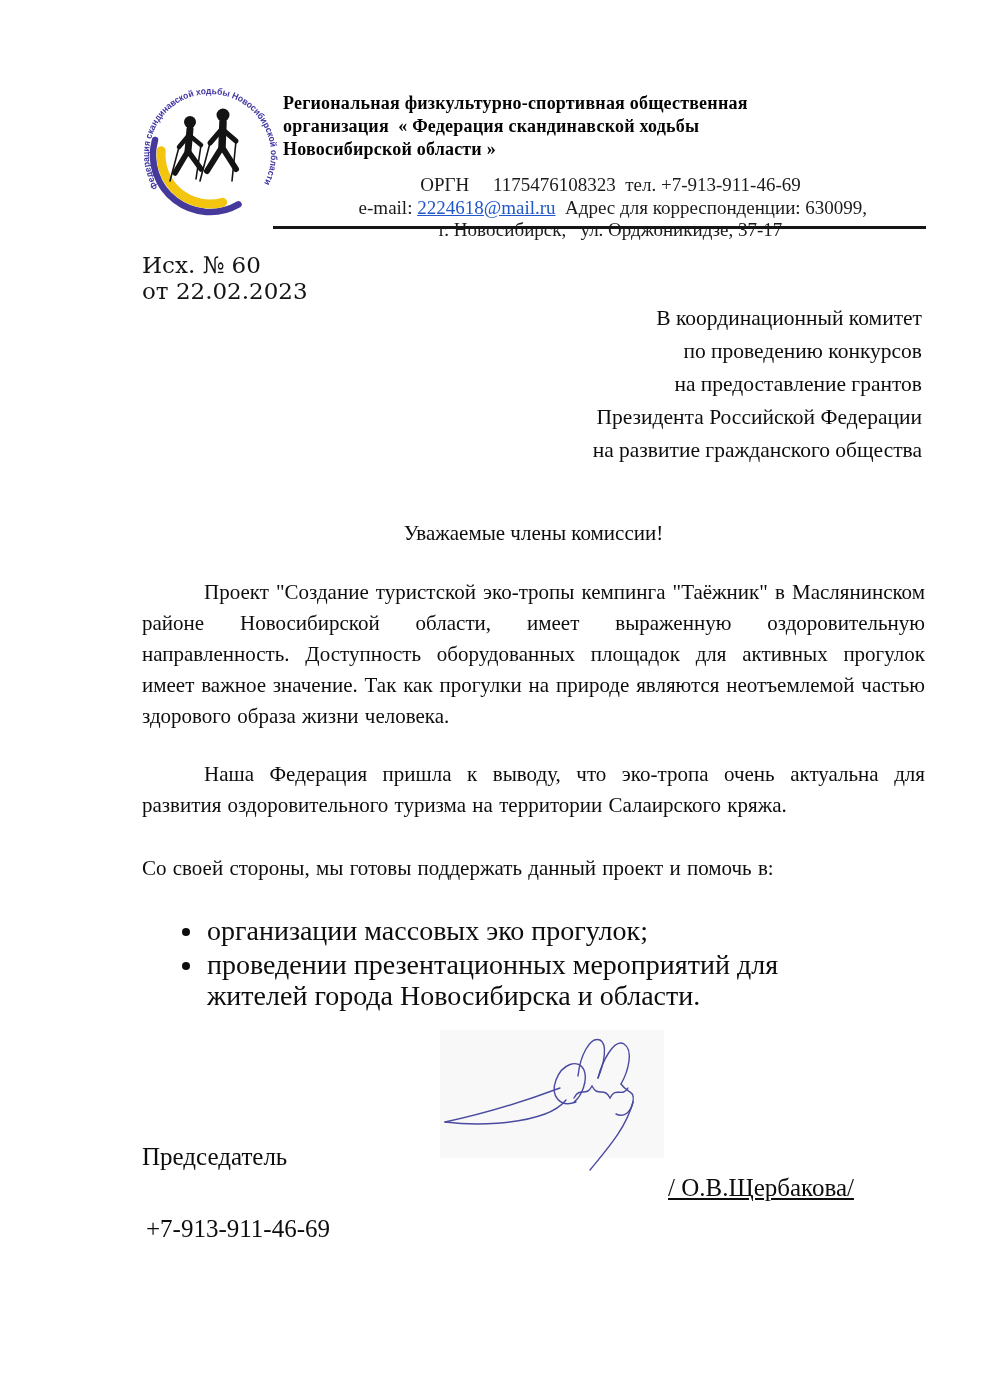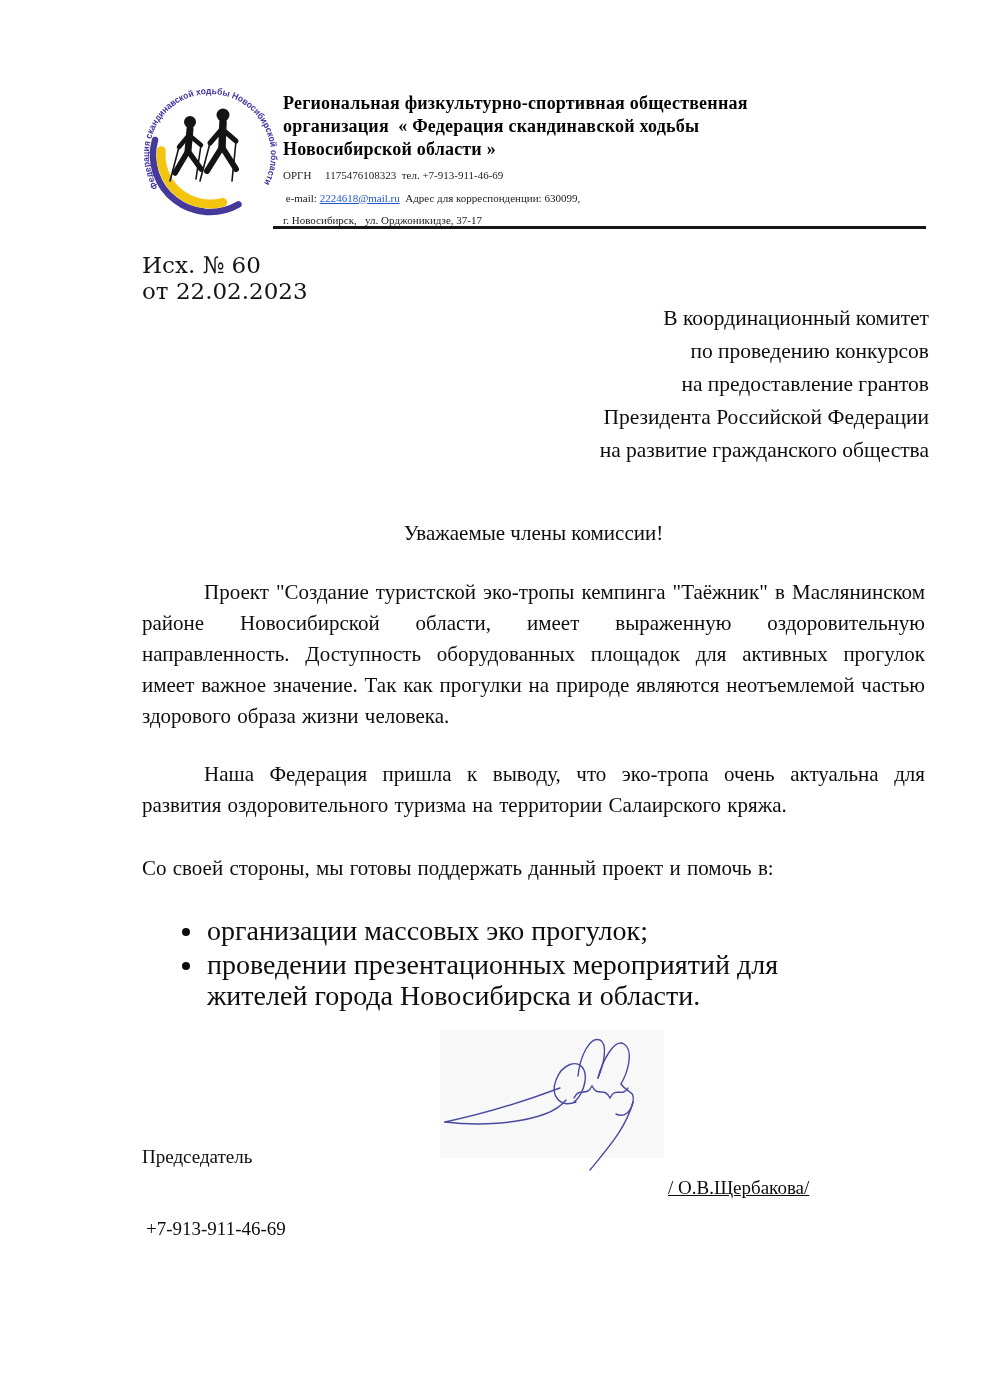--- a/index.html
+++ b/index.html
@@ -13,47 +13,47 @@
     overflow:hidden;
   }
   .abs{position:absolute;}
   
   .logo{left:137px;top:75px;width:150px;height:162px;}
   .header-text{left:283px;top:92px;width:655px;font-family:Liberation Serif, serif;}
   .org-name div{
     font-weight:bold;font-size:18px;line-height:23px;
     white-space:pre;letter-spacing:.2px;color:#050505;
   }
-  .contact{margin-top:3px;font-size:11px;line-height:22.5px;color:#1b1b1b;}
+  .contact{margin-top:13px;font-size:19px;line-height:22.5px;color:#1b1b1b;text-align:center;}
   .contact .line{white-space:pre;}
   .email-link{color:#2057c9;text-decoration:underline;}
   .rule{left:273px;top:226px;width:653px;height:3px;background:#161616;}
   
   .ref{left:142px;top:252px;font-family:"DejaVu Serif", serif;
        font-size:23px;line-height:26px;color:#141414;}
   
-  .recipient{right:62px;top:302px;text-align:right;
+  .recipient{right:69px;top:302px;text-align:right;
              font-size:21.5px;line-height:33px;color:#0d0d0d;}
   
   .salutation{left:142px;top:521px;width:783px;text-align:center;
               font-size:21px;color:#0d0d0d;}
   .para{left:142px;width:783px;font-size:21px;line-height:31px;
         text-align:justify;word-spacing:1px;color:#0d0d0d;}
   .para.indent{text-indent:62px;}
   .p1{top:577px;}
   .p2{top:759px;}
   .p3{top:853px;text-align:left;}
   .bullets{left:142px;top:915px;width:783px;}
   .bullets ul{margin:0;padding-left:63px;}
   .bullets li{font-size:28px;line-height:31px;color:#0d0d0d;
               max-width:650px;margin:0 0 3px 0;padding-left:2px;}
   
   .sig-bg{left:440px;top:1030px;width:224px;height:128px;background:#f8f8f8;}
   .sig-svg{left:428px;top:1024px;width:240px;height:150px;}
-  .sign-line{font-size:19px;line-height:30px;color:#0d0d0d;}
+  .sign-line{font-size:25px;line-height:30px;color:#0d0d0d;}
   .t1{left:142px;top:1142px;}
   .t2{left:142px;top:1173px;}
   .sig-name{left:668px;top:1173px;text-decoration:underline;}
   .phone{left:146px;top:1214px;}
 </style>
 </head>
 <body>
 
 <div class="page">
 

